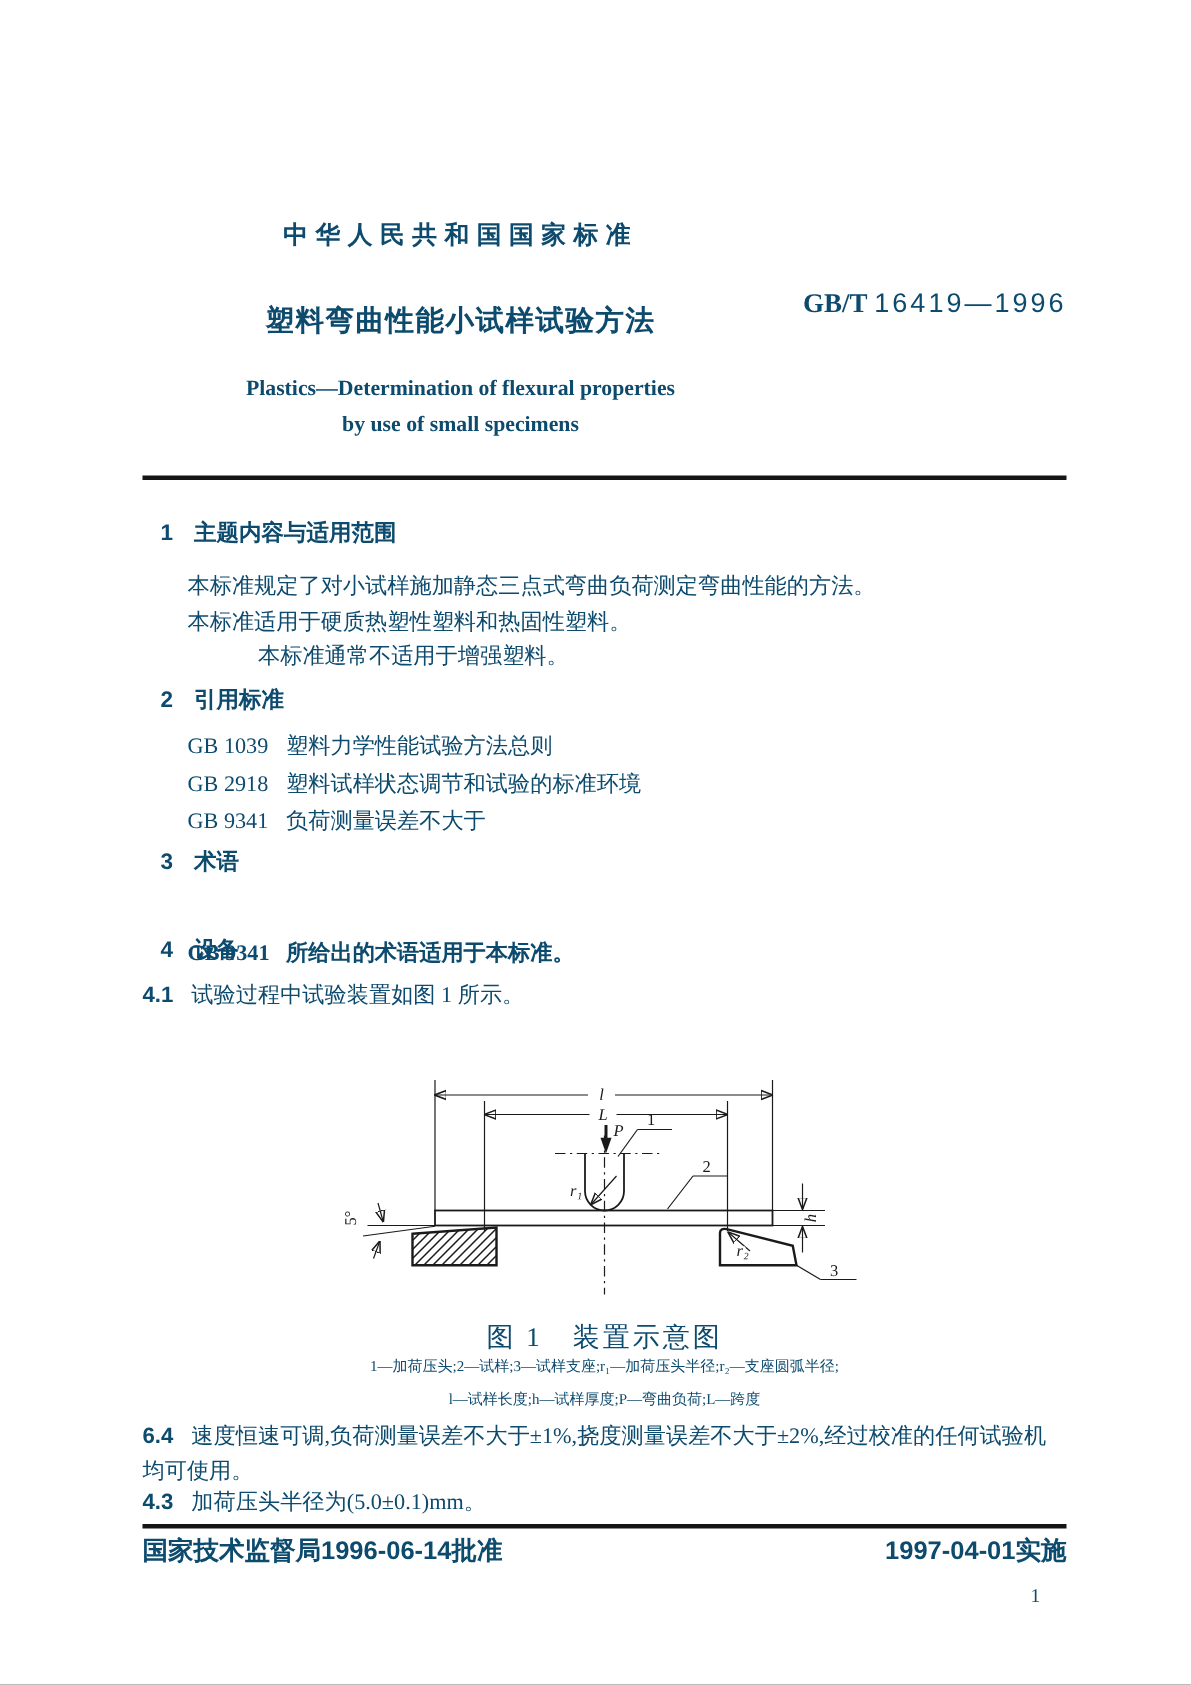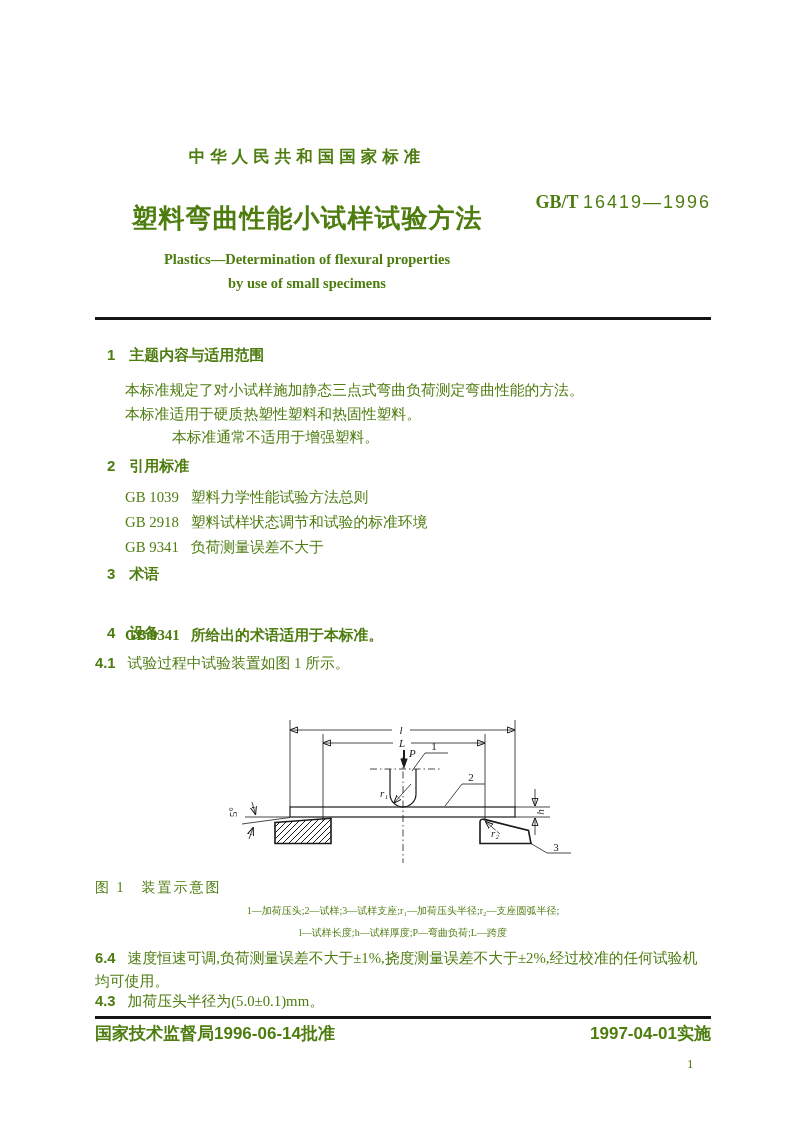--- a/index.html
+++ b/index.html
@@ -1,35 +1,35 @@
 <!DOCTYPE html>
 <html><head>
 <meta charset="utf-8">
 <style>
   html,body { margin:0; padding:0; background:#888; }
   .page {
     position:relative; width:794px; height:1123px; margin:0 auto;
-    background:#ffffff; color:#4d7c0f;
+    background:#ffffff; color:#0c4a6e;
     font-family:"Liberation Serif","DejaVu Serif",serif;
     overflow:hidden;
   }
   .content { position:absolute; left:95px; top:0; width:616px; height:1123px; }
   .abs { position:absolute; }
 
   
   .std-label { top:146px; left:0; width:424px; text-align:center;
     font-family:"Liberation Sans","DejaVu Sans",sans-serif;
     font-weight:bold; font-size:16.5px; letter-spacing:5px; }
   .std-number { top:192px; right:0; font-size:18px; white-space:nowrap; }
   .std-number .pfx { font-family:"Liberation Serif",serif; font-weight:bold; }
   .std-number .num { font-family:"Liberation Sans","DejaVu Sans",sans-serif;
     font-weight:500; letter-spacing:2px; }
   .cn-title { top:201px; left:0; width:424px; text-align:center;
     font-family:"Liberation Sans","DejaVu Sans",sans-serif;
-    font-weight:bold; font-size:26px; letter-spacing:1px; }
+    font-weight:bold; font-size:19px; letter-spacing:1px; }
   .en-title1 { top:251px; left:0; width:424px; text-align:center;
     font-weight:bold; font-size:14.5px; }
   .en-title2 { top:275px; left:0; width:424px; text-align:center;
     font-weight:bold; font-size:14.5px; }
   .rule-top { top:317px; left:0; width:616px; height:3px; background:#151515; }
   .rule-bottom { top:1016px; left:0; width:616px; height:2.5px; background:#151515; }
 
   
   .h-sec { font-family:"Liberation Sans","DejaVu Sans",sans-serif;
     font-weight:bold; font-size:15px; white-space:nowrap;margin-left:12px; }
@@ -49,22 +49,22 @@
   .ref2 { top:538px; left:30px; }
   .s3h { top:565px; left:0; }
   .s3p { top:626px; left:30px;font-weight:bold; }
   .s4h { top:624px; left:0; }
   .c41 { top:654px; left:0; }
   .c42 { top:947px; left:0; }
   .c43 { top:992px; left:0; }
 
   
   .fig { top:700px; left:133px; width:372px; height:172px; }
-  .figcap { top:879px; left:0; width:616px; 
-    font-size:14px; letter-spacing:2px; }
+  .figcap { top:879px; left:0; width:616px; text-align:center;
+    font-size:18px; letter-spacing:2px; }
   .legend { left:0; width:616px; text-align:center; font-size:10px; }
   .legend1 { top:904px; }
   .legend2 { top:926px; }
 
   
   .foot { font-family:"Liberation Sans","DejaVu Sans",sans-serif;
     font-weight:bold; font-size:17px; white-space:nowrap; }
   .foot-l { top:1022px; left:0; }
   .foot-r { top:1022px; right:0; }
   .pageno { top:1056px; left:592px; font-size:13px; }

